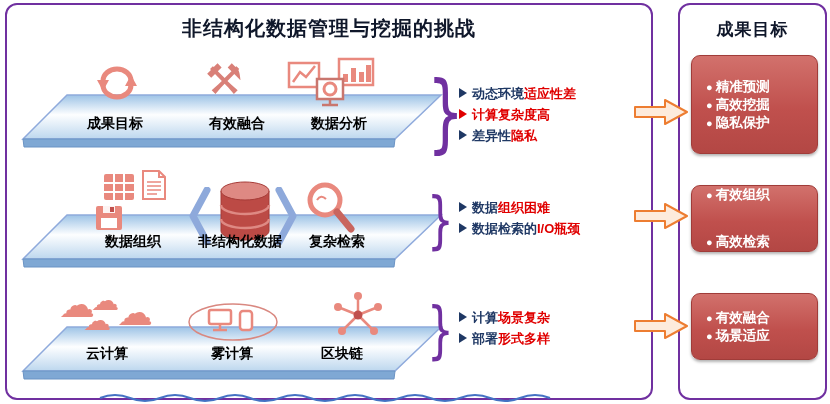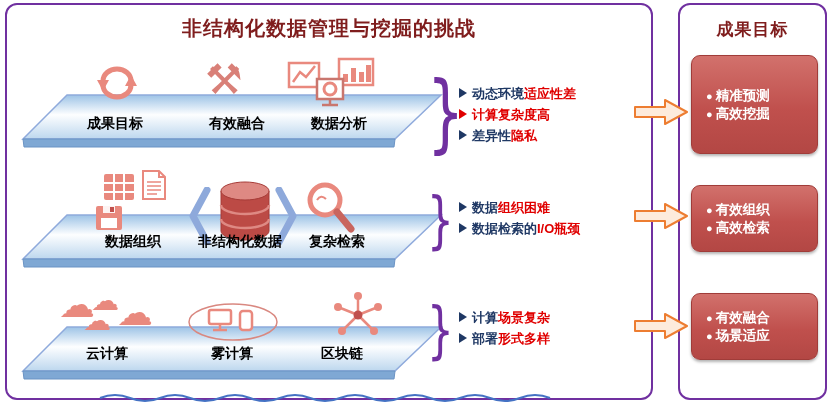--- a/index.html
+++ b/index.html
@@ -1,21 +1,21 @@
 <!DOCTYPE html>
 <html><head>
 <meta charset="utf-8">
 <style>
   html,body{margin:0;padding:0;background:#fff;}
   .stage{position:relative;width:830px;height:404px;background:#fff;overflow:hidden;
          font-family:"Liberation Sans","DejaVu Sans",sans-serif;}
   .panel{position:absolute;border:2.5px solid #7030A0;border-radius:12px;background:#fff;box-sizing:border-box;}
   #left-panel{left:5px;top:3px;width:648px;height:397px;}
   #right-panel{left:678px;top:3px;width:149px;height:397px;}
-  .panel-title{position:absolute;left:0;width:100%;text-align:center;font-weight:bold;color:#7f1d1d;}
+  .panel-title{position:absolute;left:0;width:100%;text-align:center;font-weight:bold;color:#0f172a;}
   #left-title{top:10px;font-size:20px;letter-spacing:1px;}
   #right-title{top:13px;font-size:17px;letter-spacing:1px;}
 
   .slab{position:absolute;left:14px;width:424px;height:58px;}
   .slab-label{position:absolute;transform:translateX(-50%);font-size:14px;font-weight:bold;color:#000;
               white-space:nowrap;z-index:4;}
 
   .icon{position:absolute;z-index:3;}
   .glyph-icon{line-height:1;color:#E9897E;}
 
@@ -34,21 +34,21 @@
   .hl{color:#E00000;}
 
   .block-arrow{position:absolute;z-index:6;}
 
   .goal-box{position:absolute;left:11px;width:127px;border-radius:9px;
             background:linear-gradient(180deg,#D2716C 0%,#C0504D 55%,#B34744 100%);
             border:1px solid #A03C39;box-shadow:0 2px 3px rgba(0,0,0,.3);
             display:flex;flex-direction:column;justify-content:center;
             padding-left:14px;box-sizing:border-box;color:#fff;font-weight:bold;font-size:13.5px;}
   #goal-box-1{top:50px;height:99px;}
-  #goal-box-2{top:180px;height:67px;}
+  #goal-box-2{top:180px;height:67px;justify-content:space-between;}
   #goal-box-3{top:288px;height:67px;}
   .goal-line{white-space:nowrap;}
   .goal-line::before{content:"● ";font-size:11px;}
 
   #wave{position:absolute;left:88px;top:385px;z-index:1;}
 </style>
 </head>
 <body>
 
 <div class="stage">
@@ -223,20 +223,21 @@
       <path d="M5,8 Q20,2 35,8 T65,8 T95,8 T125,8 T155,8 T185,8 T215,8 T245,8 T275,8 T305,8 T335,8 T365,8 T395,8 T425,8 T455,8" fill="none" stroke="#4472C4" stroke-width="2"></path>
     </svg>
   </div>
 
   <div class="panel" id="right-panel">
     <div class="panel-title" id="right-title">成果目标</div>
 
     <div class="goal-box" id="goal-box-1">
       <div class="goal-line">精准预测</div>
       <div class="goal-line">高效挖掘</div>
+      <div class="goal-line">隐私保护</div>
     </div>
     <div class="goal-box" id="goal-box-2">
       <div class="goal-line">有效组织</div>
       <div class="goal-line">高效检索</div>
     </div>
     <div class="goal-box" id="goal-box-3">
       <div class="goal-line">有效融合</div>
       <div class="goal-line">场景适应</div>
     </div>
   </div>

